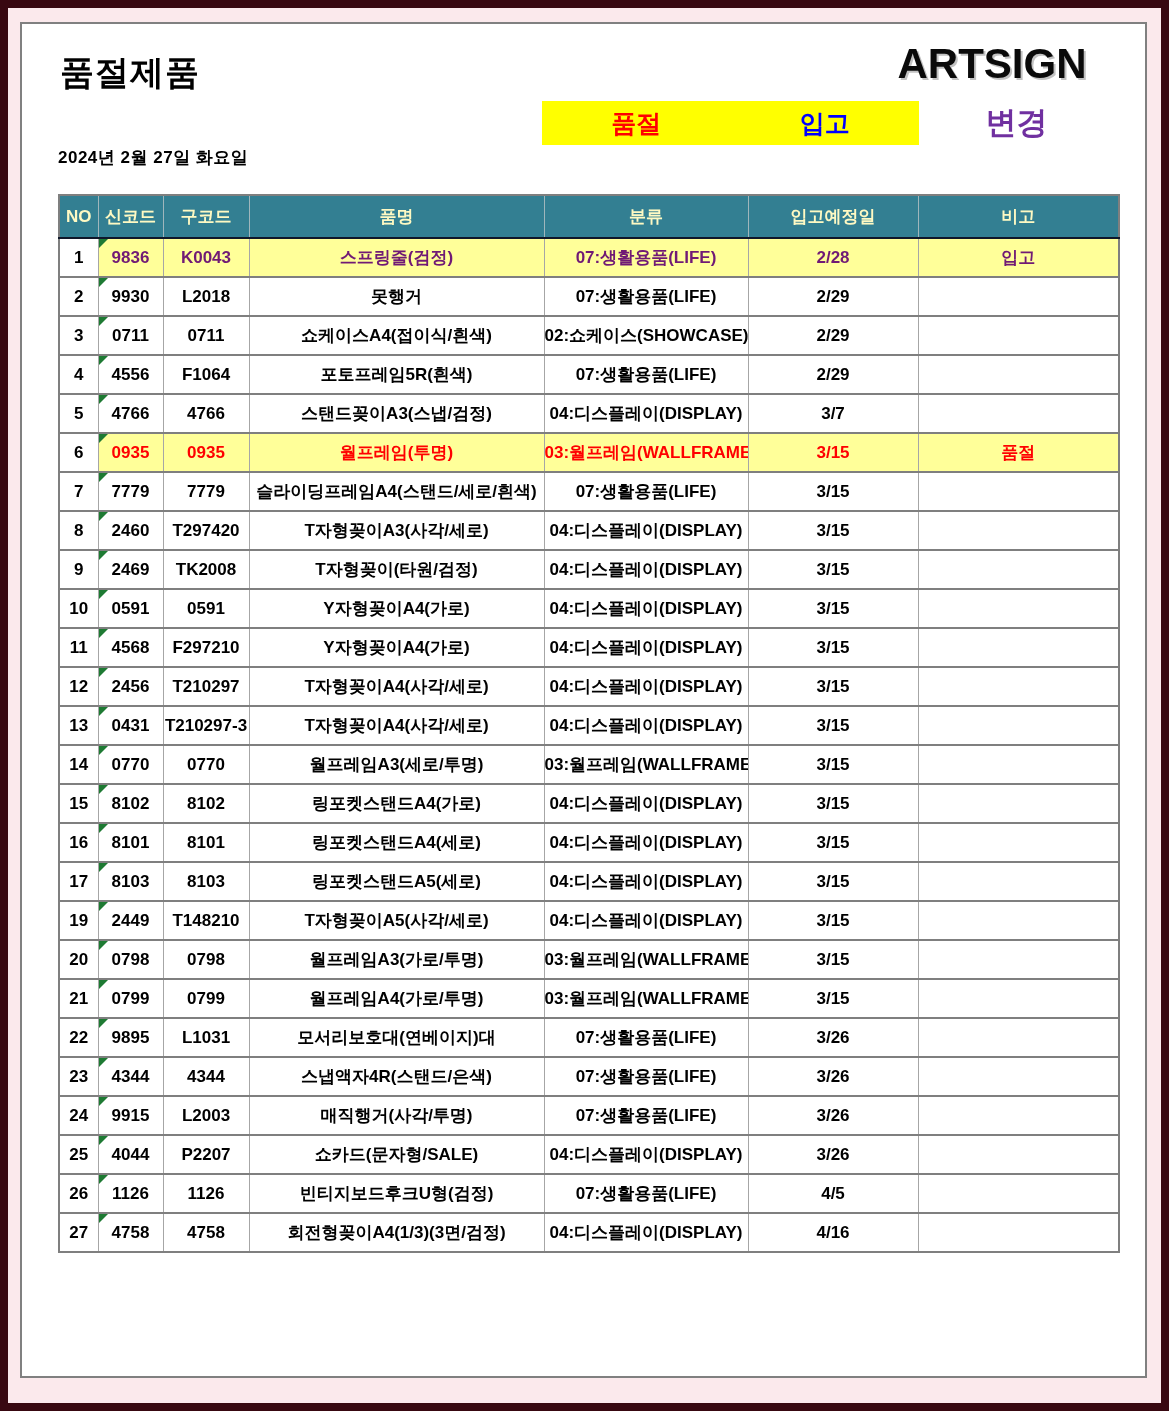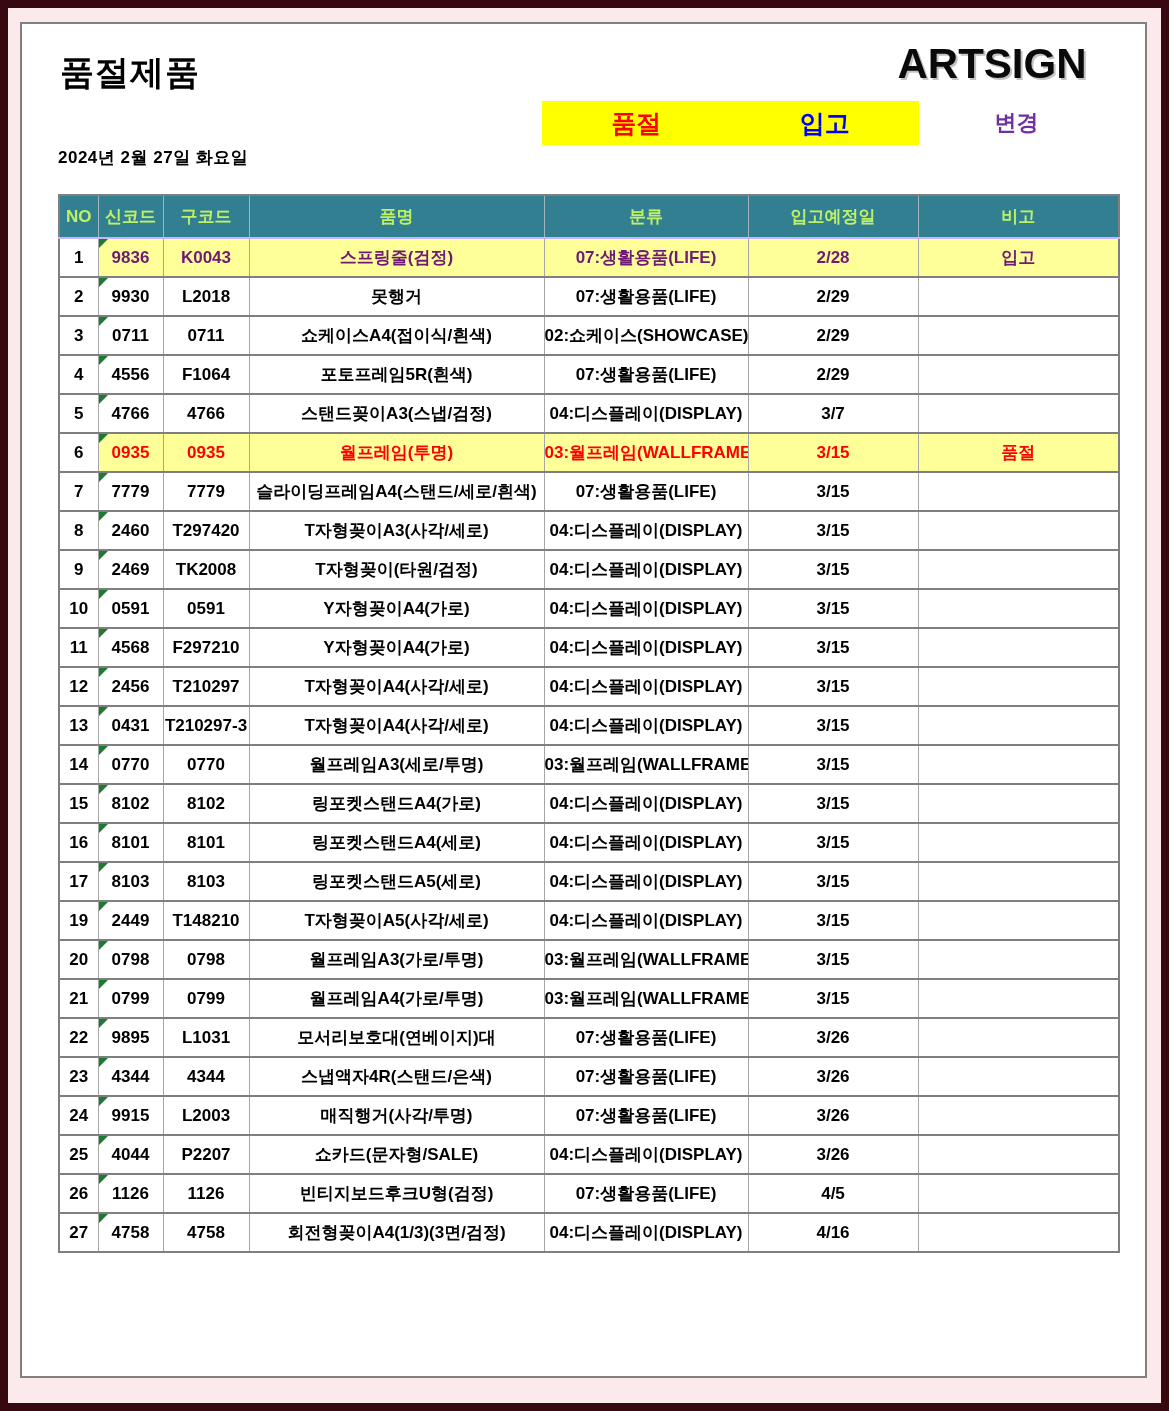--- a/index.html
+++ b/index.html
@@ -31,35 +31,35 @@
   }
   .legend-box .half{
     flex:1;display:flex;align-items:center;justify-content:center;
     font-size:25px;font-weight:800;
   }
   .legend-soldout{color:#FF0000;}
   .legend-instock{color:#0000FF;}
   .legend-changed{
     position:absolute;left:922px;top:77px;width:145px;height:44px;
     display:flex;align-items:center;justify-content:center;
-    color:#7030A0;font-size:22px;font-weight:800;
+    color:#7030A0;font-size:31px;font-weight:800;
   }
   .date-line{
     position:absolute;left:36px;top:122px;
     font-size:17px;font-weight:800;color:#000;letter-spacing:.5px;
   }
   table.grid{
     position:absolute;left:36px;top:170px;width:1060px;
     border-collapse:collapse;table-layout:fixed;
     border:2px solid #7f7f7f;
   }
   table.grid th{
-    background:#337F92;color:#bef264;font-size:17px;font-weight:700;
+    background:#337F92;color:#fef9c3;font-size:17px;font-weight:700;
     height:41px;padding:0;text-align:center;
-    border-left:1px solid #9fb6bc;border-bottom:2px solid #c4b5fd;
+    border-left:1px solid #9fb6bc;border-bottom:2px solid #0f172a;
     white-space:nowrap;overflow:hidden;
   }
   table.grid th:first-child{border-left:none;}
   table.grid td{
     height:39px;padding:0;font-size:17px;font-weight:700;color:#000;
     text-align:center;border-left:1px solid #a6a6a6;
     border-top:2px solid #7f7f7f;background:#fff;
     white-space:nowrap;overflow:hidden;box-sizing:border-box;
   }
   table.grid td:first-child{border-left:none;}

